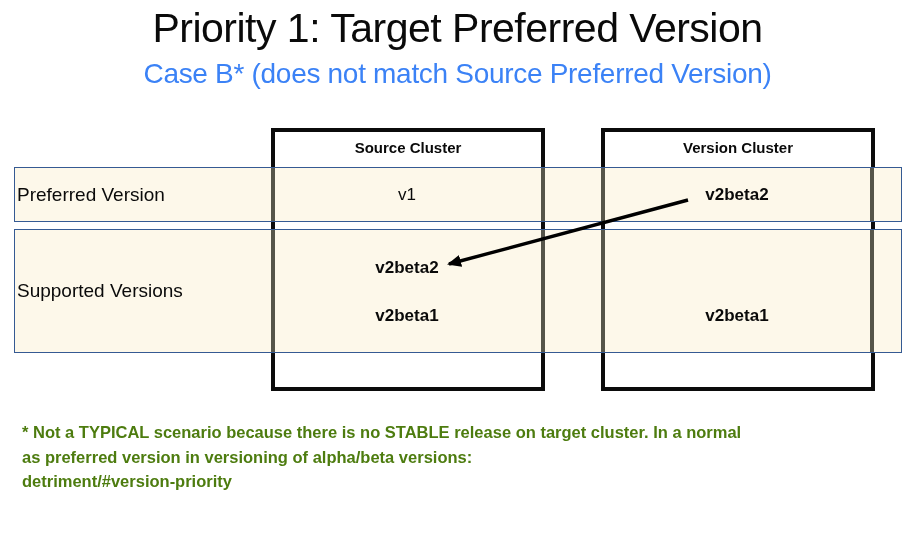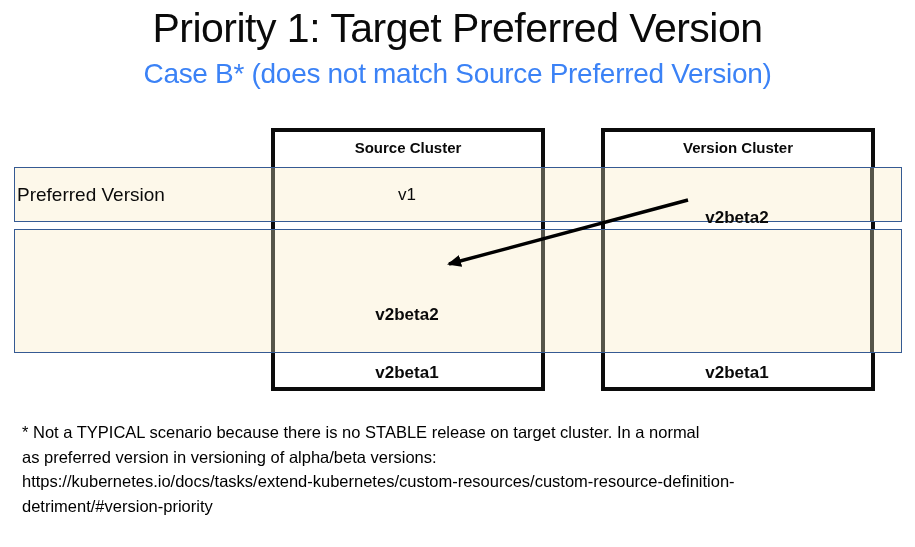--- a/index.html
+++ b/index.html
@@ -96,37 +96,38 @@
     color: #0a0a0a;
   }
   .cell.full {
     top: 0; bottom: 0;
     display: flex;
     align-items: center;
     justify-content: center;
   }
   .cell.src-col { left: 255px; }
   .cell.tgt-col { left: 585px; }
-  .cell.bold { font-weight: 700; margin-top: 47px; }
+  .cell.bold { font-weight: 700; }
   .cell.line1 { top: 27px; height: 22px; line-height: 22px; }
-  .cell.line2 { top: 85px; height: 22px; line-height: 22px; }
+  .cell.line2 { top: 75px; height: 22px; line-height: 22px; }
   .arrow-overlay {
     position: absolute;
     left: 0; top: 0;
     width: 915px; height: 547px;
     pointer-events: none;
     z-index: 5;
   }
   .footnote {
     position: absolute;
     left: 22px;
     top: 420px;
     font-size: 16.5px;
     line-height: 24.5px;
-    color: #000000;
+    color: #4d7c0f;
+    font-weight: bold;
   }
 </style>
 </head>
 <body>
 
 <div class="slide">
 
   <div class="title">Priority 1: Target Preferred Version</div>
   <div class="subtitle">Case B* (does not match Source Preferred Version)</div>
 
@@ -145,34 +146,34 @@
     <div class="row-label">Preferred Version</div>
     <div class="cell full src-col">v1</div>
     <div class="cell full tgt-col bold">v2beta2</div>
   </div>
 
   <div class="row row-supported">
     <span class="vline src-l"></span>
     <span class="vline src-r"></span>
     <span class="vline tgt-l"></span>
     <span class="vline tgt-r"></span>
+    <div class="row-label">Supported Versions</div>
     <div class="cell src-col bold line1">v2beta2</div>
     <div class="cell src-col bold line2">v2beta1</div>
     <div class="cell tgt-col bold line2">v2beta1</div>
   </div>
 
   <svg class="arrow-overlay" viewBox="0 0 915 547" xmlns="http://www.w3.org/2000/svg" aria-hidden="true">
     <defs>
       <marker id="arrowhead" markerUnits="userSpaceOnUse" markerWidth="14" markerHeight="12" refX="12" refY="6" orient="auto">
         <path d="M0,0 L14,6 L0,12 Z" fill="#000000"></path>
       </marker>
     </defs>
     <line x1="688" y1="200" x2="449" y2="264" stroke="#000000" stroke-width="3.4" marker-end="url(#arrowhead)"></line>
   </svg>
 
   <div class="footnote">
     <div>* Not a TYPICAL scenario because there is no STABLE release on target cluster. In a normal</div>
     <div>as preferred version in versioning of alpha/beta versions:</div>
-    <div>https://kubernetes.io/docs/tasks/extend-kubernetes/custom-resources/custom-resource-definition-</div>
     <div>detriment/#version-priority</div>
   </div>
 
 </div>
 
 </body></html>

